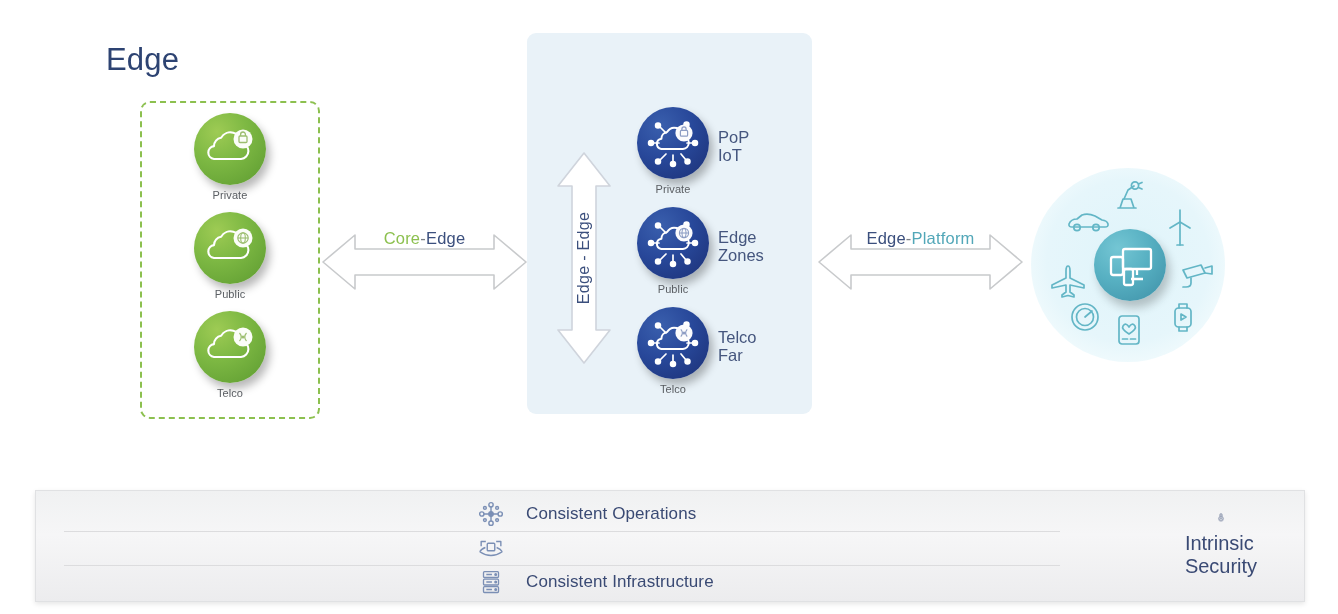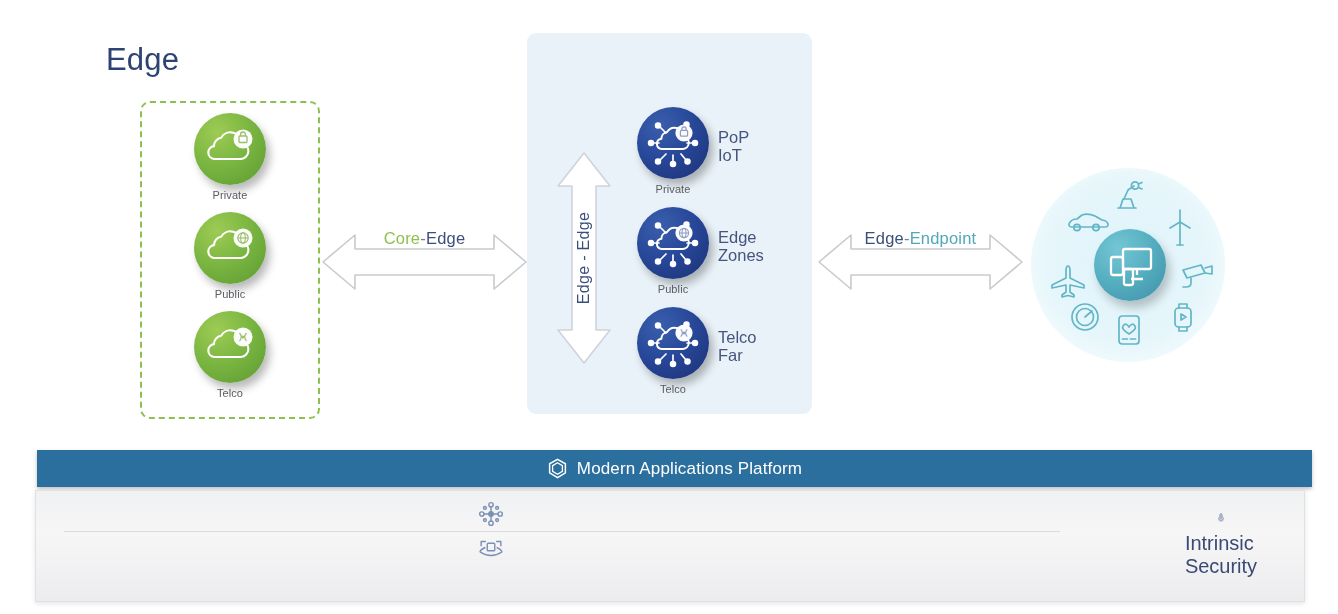--- a/index.html
+++ b/index.html
@@ -261,21 +261,21 @@
   <div class="side-label" style="left:718px;top:328px;">Telco
 Far</div>
 
   <div class="harrow" style="left:818px;top:229px;width:205px;height:66px;">
     <svg viewBox="0 0 205 66" width="205" height="66">
       <path d="M1 33 L33 6 L33 20 L172 20 L172 6 L204 33 L172 60 L172 46 L33 46 L33 60 Z" fill="#ffffff" stroke="#c8cacc" stroke-width="1.6" stroke-linejoin="round"></path>
     </svg>
     <div class="lbl">
       <span class="b">Edge</span>
         <span class="dash"> - </span>
-        <span class="t">Endpoint</span>
+        <span class="t">Platform</span>
     </div>
   </div>
 
   <div class="abs" id="endpoint-cluster">
     <div id="endpoint-halo"></div>
 
     <svg class="abs" style="left:0;top:0;" width="194" height="194" viewBox="0 0 194 194">
       <g fill="none" stroke="#63b6c6" stroke-width="1.7" stroke-linecap="round" stroke-linejoin="round">
 
         <g transform="translate(85,14)">
@@ -332,59 +332,68 @@
         <g fill="none" stroke="#ffffff" stroke-width="2.3" stroke-linejoin="round">
           <rect x="29" y="20" width="28" height="20" rx="2"></rect>
           <path d="M43 40 v6 M37 50 h12"></path>
           <rect x="17" y="28" width="12" height="18" rx="2.2"></rect>
           <rect x="30" y="40" width="9" height="16" rx="2"></rect>
         </g>
       </svg>
     </div>
   </div>
 
-  <div class="abs" id="platform-bar">
-    <svg width="21" height="21" viewBox="0 0 24 24">
-      <path d="M12 1.5 L21 6.6 V17 L12 22.5 L3 17 V6.6 Z" fill="none" stroke="#ffffff" stroke-width="1.7"></path>
-      <path d="M12 5.4 L17.6 8.7 V15.3 L12 18.6 L6.4 15.3 V8.7 Z" fill="none" stroke="#ffffff" stroke-width="1.5"></path>
-    </svg>
-    <span class="ptext">Modern Applications Platform</span>
-  </div>
 
   <div class="abs" id="platform-body">
 
     <div class="prow" style="top:6px;">
       <svg class="picon" viewBox="0 0 32 32">
         <g fill="none" stroke="#7b8fb5" stroke-width="1.5">
           <path d="M16 8 v16 M8 16 h16"></path>
           <circle cx="16" cy="16" r="3.1" fill="#7b8fb5" stroke="none"></circle>
           <circle cx="16" cy="6.2" r="2.3"></circle>
             <circle cx="16" cy="25.8" r="2.3"></circle>
           <circle cx="6.2" cy="16" r="2.3"></circle>
             <circle cx="25.8" cy="16" r="2.3"></circle>
           <circle cx="9.5" cy="9.5" r="1.5"></circle>
             <circle cx="22.5" cy="9.5" r="1.5"></circle>
           <circle cx="9.5" cy="22.5" r="1.5"></circle>
             <circle cx="22.5" cy="22.5" r="1.5"></circle>
         </g>
       </svg>
+      <span class="ptxt">Consistent Operations</span>
     </div>
 
     <div class="prow" style="top:40px;">
       <div class="rule"></div>
       <svg class="picon" viewBox="0 0 32 32">
         <g fill="none" stroke="#7b8fb5" stroke-width="1.5" stroke-linejoin="round">
           <rect x="12" y="11" width="8" height="8" rx="1"></rect>
           <path d="M5.5 14 V9 h5 M26.5 14 V9 h-5"></path>
           <path d="M4 20 q12 8 24 0"></path>
           <path d="M4 20 q1.5 -3 6 -4.5 M28 20 q-1.5 -3 -6 -4.5"></path>
         </g>
       </svg>
     </div>
 
+    <div class="prow" style="top:74px;">
+      <div class="rule"></div>
+      <svg class="picon" viewBox="0 0 32 32">
+        <g fill="none" stroke="#7b8fb5" stroke-width="1.4">
+          <rect x="8" y="5" width="16" height="6.2" rx="1"></rect>
+          <rect x="8" y="13" width="16" height="6.2" rx="1"></rect>
+          <rect x="8" y="21" width="16" height="6.2" rx="1"></rect>
+          <path d="M11 8.1 h6 M11 16.1 h6 M11 24.1 h6" stroke-width="1.6"></path>
+          <circle cx="21" cy="8.1" r="0.9" fill="#7b8fb5"></circle>
+          <circle cx="21" cy="16.1" r="0.9" fill="#7b8fb5"></circle>
+          <circle cx="21" cy="24.1" r="0.9" fill="#7b8fb5"></circle>
+        </g>
+      </svg>
+      <span class="ptxt">Consistent Infrastructure</span>
+    </div>
 
     <div id="sec-block">
       <svg width="46" height="52" viewBox="0 0 46 52">
         <g fill="none" stroke="#3a4a74" stroke-width="2">
           <path d="M15 20 V11 a8 8 0 0 1 16 0 v9"></path>
           <path d="M19.5 20 V11 a3.5 3.5 0 0 1 7 0 v9"></path>
           <circle cx="23" cy="34" r="15"></circle>
           <circle cx="23" cy="34" r="10.3"></circle>
           <circle cx="23" cy="31" r="2.6"></circle>
           <path d="M23 33 v6.5" stroke-linecap="round"></path>

